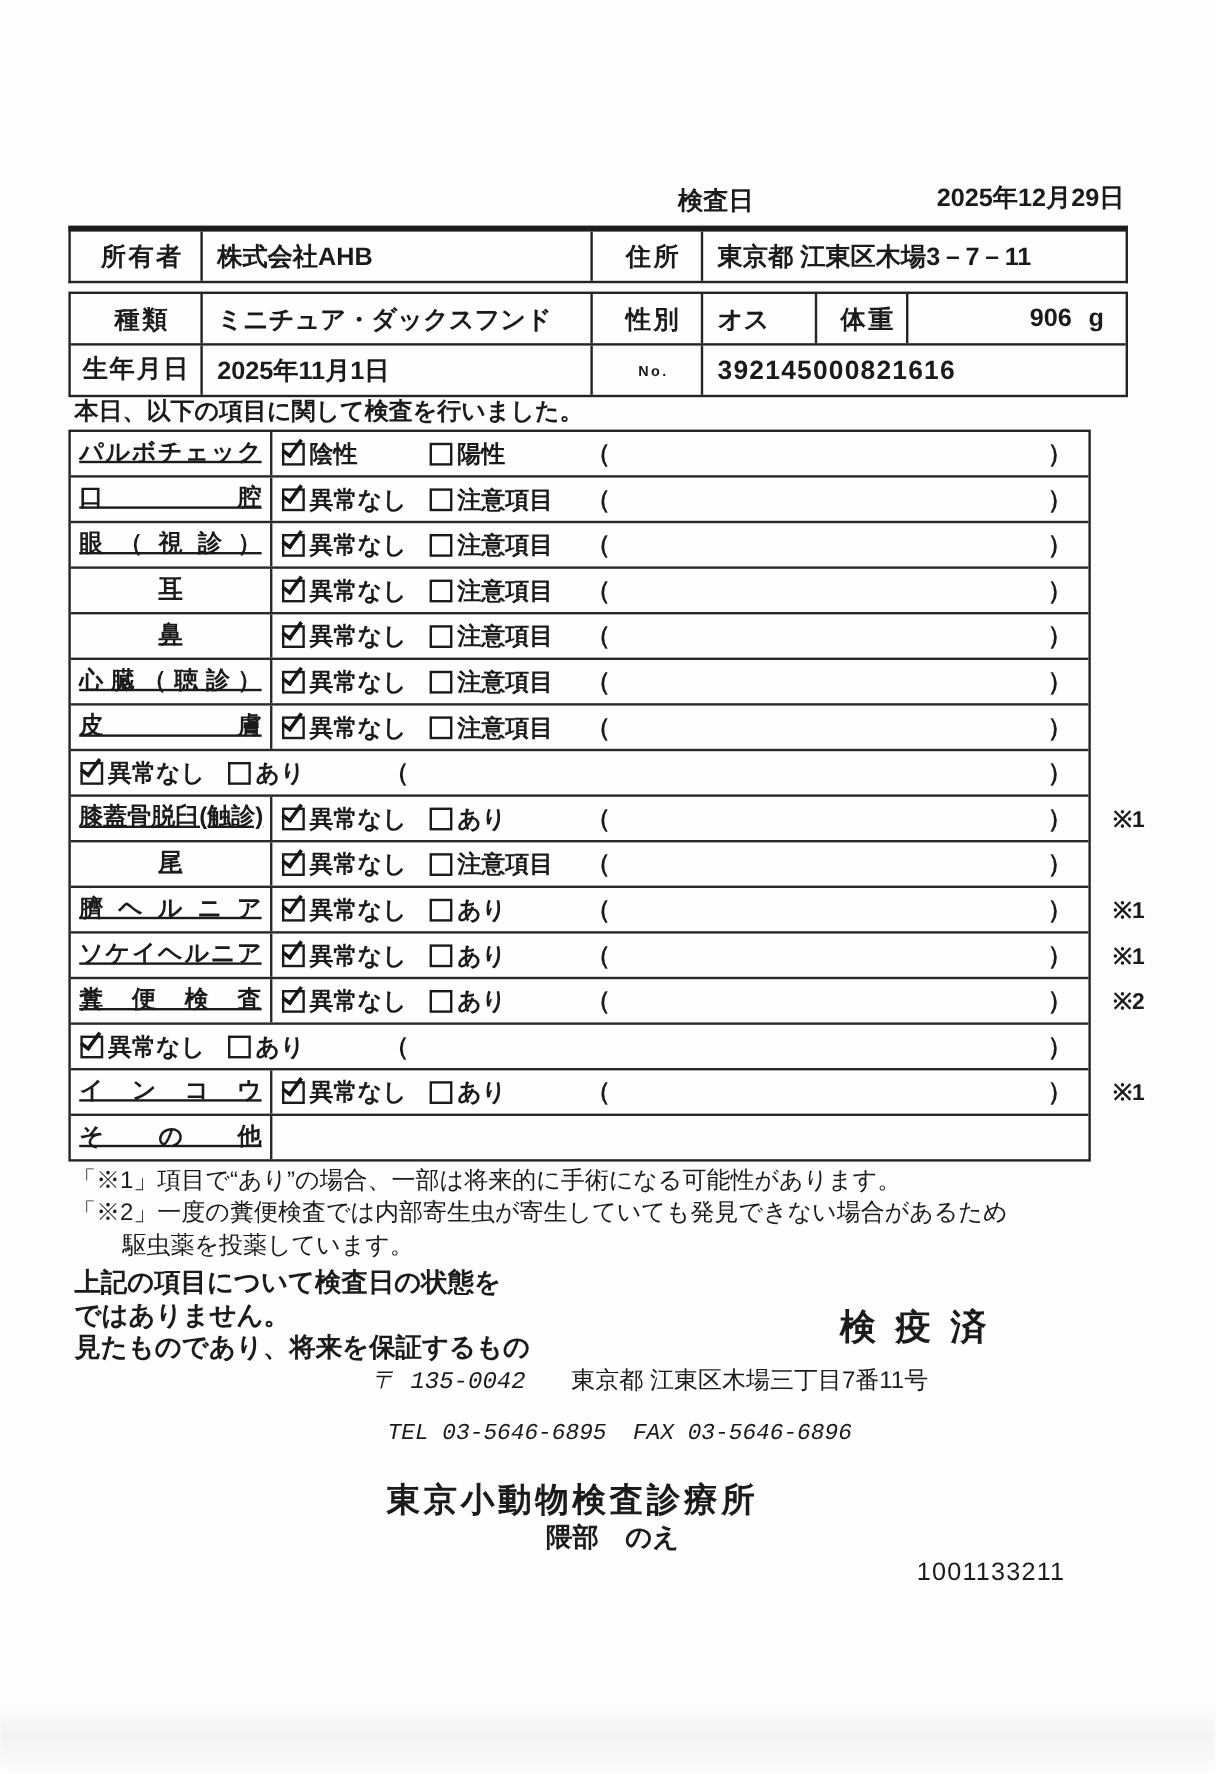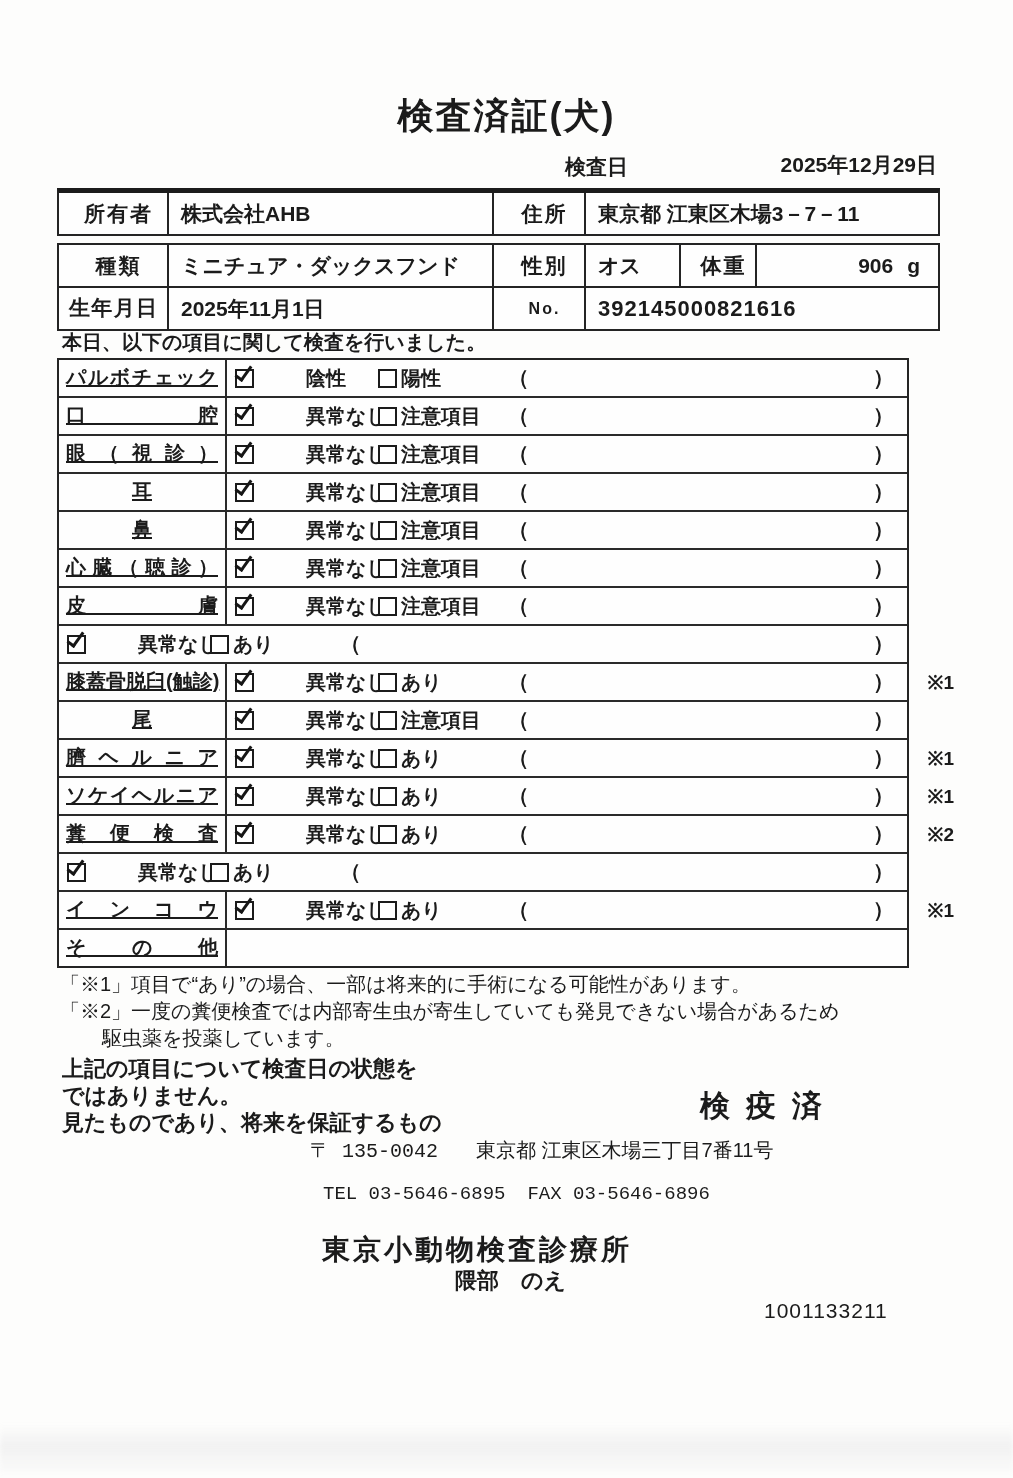--- a/index.html
+++ b/index.html
@@ -22,37 +22,37 @@
   .irow + .irow{border-top:2px solid #242424;}
   .cell{display:flex;align-items:center;box-sizing:border-box;font-size:21px;font-weight:600;}
   .cell.lab{justify-content:center;letter-spacing:2px;padding-left:11px;}
   .cell.jlab{padding:0 10px;display:block;line-height:39px;text-align:justify;text-align-last:justify;letter-spacing:0;}
   .cell.val{padding-left:12px;}
   .bR{border-right:2px solid #242424;}
   .w110{width:110px;flex:none;} .w325{width:325px;flex:none;}
   .w92{width:92px;flex:none;} .w95{width:95px;flex:none;} .w76{width:76px;flex:none;}
   .grow{flex:1;}
   .weightcell{justify-content:flex-end;padding-right:18px;gap:14px;}
-  .nolabel{font-size:16px;letter-spacing:0;}
+  .nolabel{font-size:12px;letter-spacing:0;}
   .numval{font-size:22px;letter-spacing:1px;}
   
   .intro{position:absolute;top:329px;left:62px;font-size:20px;font-weight:600;}
   
   .etable{position:absolute;top:358px;left:57px;width:852px;border:2px solid #242424;box-sizing:border-box;background:#fefefe;}
   .exam-row{display:flex;height:36px;position:relative;}
   .exam-row + .exam-row{border-top:2px solid #2a2a2a;}
   .lcell{
     width:168px;flex:none;border-right:2px solid #2a2a2a;box-sizing:border-box;
     padding:0 7px;font-size:20px;font-weight:600;line-height:34px;white-space:nowrap;
     text-align:justify;text-align-last:justify;text-decoration:underline;
   }
   .lcell.center{text-align:center;text-align-last:center;}
   .ccell{flex:1;display:flex;align-items:center;padding-left:8px;font-size:20px;font-weight:600;}
   .seg{display:flex;align-items:center;box-sizing:border-box;}
-  .seg1{width:143px;flex:none;gap:48px;}
+  .seg1{width:123px;flex:none;}
   .seg2{width:130px;flex:none;}
   .cb{
     width:15px;height:15px;border:2.5px solid #1b1b1b;display:inline-block;
     position:relative;margin-right:4px;flex:none;background:#fff;
   }
   .cb.checked::after{
     content:"";position:absolute;left:2px;top:-8px;width:6px;height:15px;
     border-right:3px solid #161616;border-bottom:3px solid #161616;transform:rotate(36deg);
   }
   .opt{white-space:nowrap;}
@@ -60,37 +60,36 @@
   .paren.close{margin-left:auto;margin-right:13px;}
   .rownote{position:absolute;right:-47px;top:50%;transform:translateY(-50%);font-size:19px;font-weight:600;white-space:nowrap;}
   
   .footnotes{position:absolute;top:971px;left:60px;font-size:20px;font-weight:500;line-height:27px;}
   .fnote.indent{padding-left:42px;}
   
   .disclaimer{position:absolute;top:1055px;left:62px;font-size:22px;font-weight:700;line-height:27px;}
   .stamp{position:absolute;top:1086px;left:700px;font-size:30px;font-weight:600;letter-spacing:16px;white-space:nowrap;}
   
   .postal-line{position:absolute;top:1137px;left:310px;display:flex;gap:38px;font-size:20px;font-weight:500;}
-  .mono{font-family:"Liberation Mono","DejaVu Sans Mono",monospace;}
+  .mono{font-family:"Liberation Mono","DejaVu Sans Mono",monospace;font-style:italic;}
   .tel-line{position:absolute;top:1183px;left:323px;display:flex;gap:22px;font-size:19px;font-weight:500;}
   .clinic-name{position:absolute;top:1231px;left:322px;font-size:28px;font-weight:600;letter-spacing:3px;}
   .vet-name{position:absolute;top:1266px;left:455px;font-size:22px;font-weight:600;}
   .serial{position:absolute;top:1299px;left:764px;font-size:21px;font-weight:500;letter-spacing:1px;}
   .scan-smudge{
     position:absolute;left:0;right:0;top:1424px;height:48px;pointer-events:none;
     background:linear-gradient(180deg,rgba(195,195,200,0) 0%,rgba(185,185,192,0.16) 45%,rgba(205,205,210,0.05) 100%);
     filter:blur(2px);
   }
 </style>
 </head>
 <body>
 
 <div class="page">
 
-  <div class="title">検査済証(犬)</div>
 
   <div class="date-label">検査日</div>
   <div class="date-value">2025年12月29日</div>
 
   <div class="itable t1">
     <div class="irow">
       <div class="cell lab bR w110">所有者</div>
       <div class="cell val bR w325">株式会社AHB</div>
       <div class="cell lab bR w92">住所</div>
       <div class="cell val grow">東京都 江東区木場3－7－11</div>

